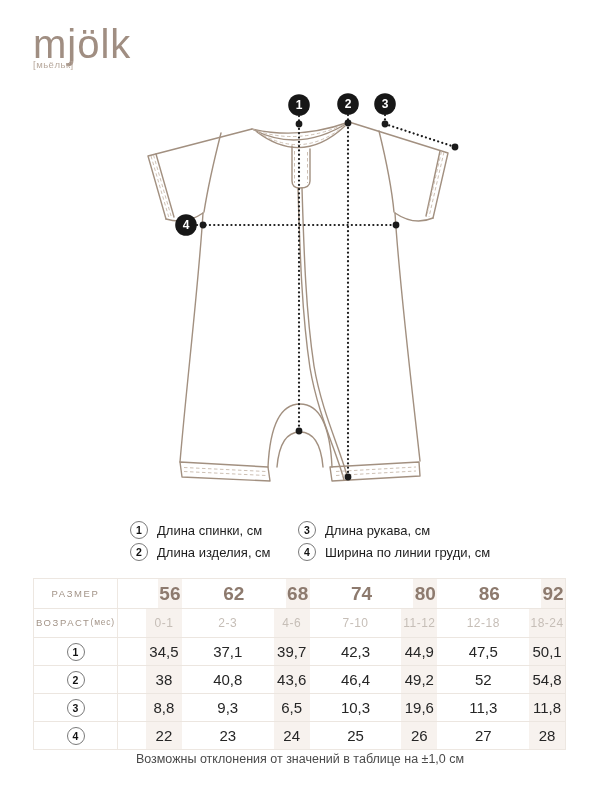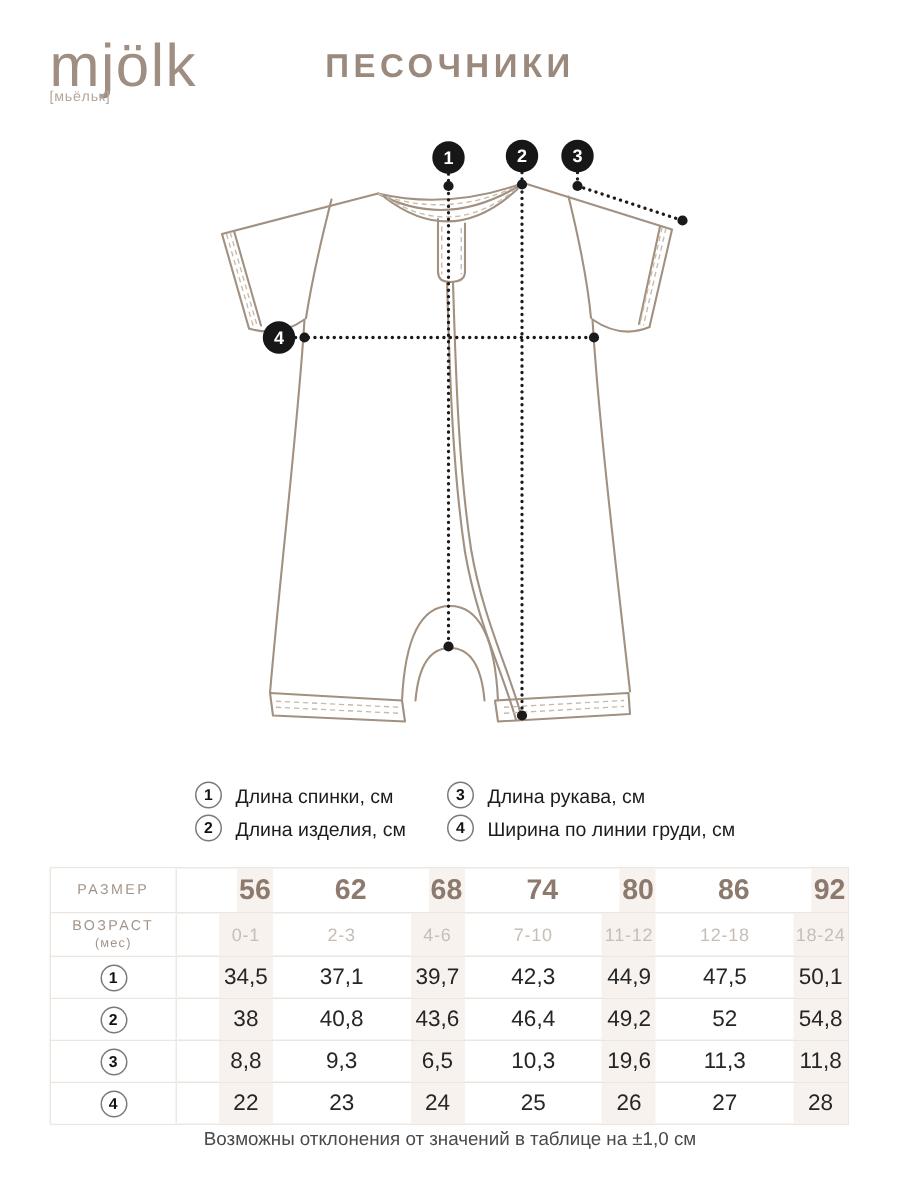--- a/index.html
+++ b/index.html
@@ -45,41 +45,40 @@
   .trow-age{height:28px;}
   .trow-data{height:27px;}
   .tcell{
     flex:1 1 0;display:flex;align-items:center;justify-content:center;
     min-width:0;box-sizing:border-box;
   }
   .tcell:first-child{flex:0 0 84px;border-right:1px solid #eee8e2;background:#fff;}
   .trow > .tcell:nth-child(even){background:#f7f2ee;}
   .head-label{font-size:9.5px;letter-spacing:1.6px;color:#a39488;}
   .size-cell{font-size:19px;font-weight:700;color:#8d7a6e;margin-left:12px;}
-  .age-label{flex-direction:column;line-height:1.15;}
+  .age-label{flex-direction:row;line-height:1.15;}
   .age-unit{font-size:8.5px;letter-spacing:.8px;color:#a39488;}
   .age-cell{font-size:12px;color:#c6beb7;letter-spacing:.5px;}
   .val-cell{font-size:15px;color:#262626;}
 
   .note{
     position:absolute;left:0;right:0;top:752px;text-align:center;
     font-size:12.5px;color:#4a4a4a;
   }
 </style>
 </head>
 <body>
 
 <div class="page">
 
   <div class="logo">
     <div class="logo-word">mjölk</div>
     <div class="logo-sub">[мьёльк]</div>
   </div>
 
-  <h1 class="title">ПЕСОЧНИКИ</h1>
 
   <svg class="drawing" viewBox="128 88 350 420" xmlns="http://www.w3.org/2000/svg">
 
     <g fill="none" stroke="#a29080" stroke-width="1.4" stroke-linecap="round" stroke-linejoin="round">
       <path d="M166,219 L148,156 L252,129 Q299,140 349,122 L448,153 L433,218"></path>
       <path d="M156,154 L174,217"></path>
       <path d="M440,151 L426,216"></path>
       <path d="M166,219 Q186,225 203,213"></path>
       <path d="M433,218 Q414,226 395,213"></path>
       <path d="M221,133 Q209,180 204,212"></path>

